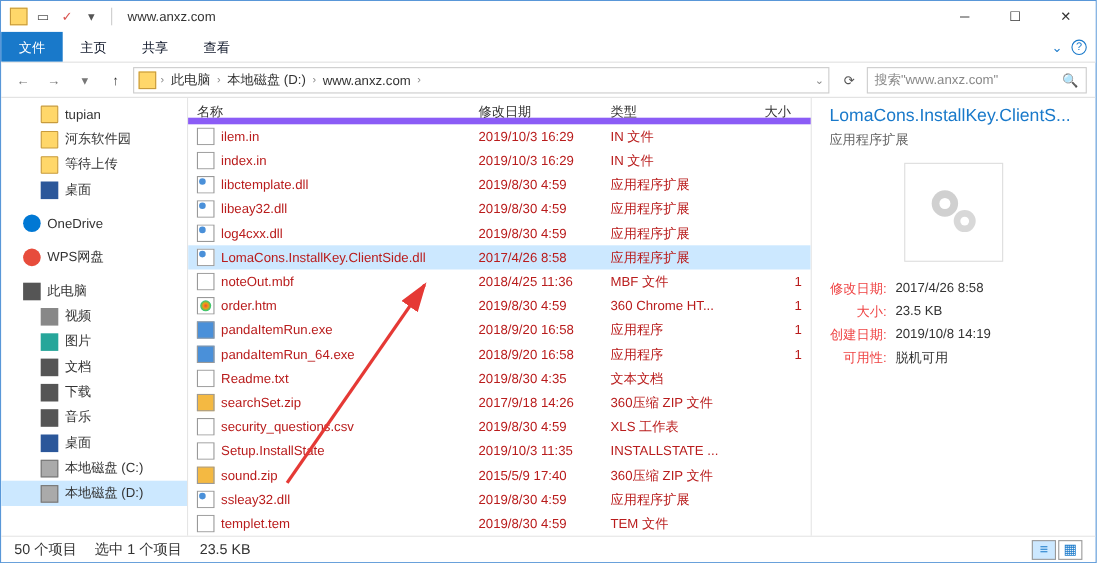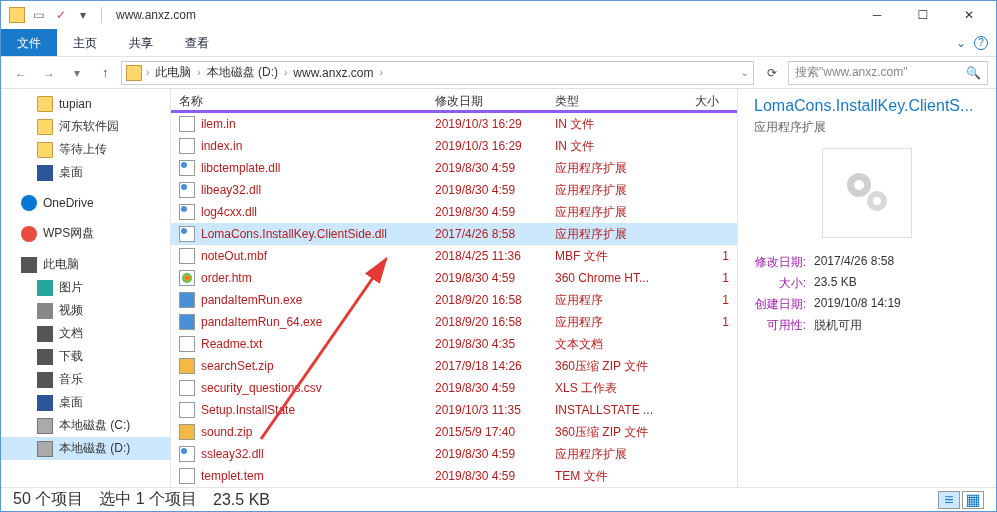--- a/index.html
+++ b/index.html
@@ -43,21 +43,21 @@
     .ticon.wps { background: #e74c3c; border-radius: 50%; }
     .ticon.pc { background: #555; }
     .ticon.video { background: #888; }
     .ticon.pictures { background: #26a69a; }
     .ticon.docs { background: #555; }
     .ticon.download { background: #555; }
     .ticon.music { background: #555; }
     .ticon.drive { background: #aaa; border: 1px solid #777; }
     
     .filelist { flex: 1; display: flex; flex-direction: column; border-right: 1px solid #e5e5e5; min-width: 0; }
-    .col-headers { display: flex; height: 24px; border-bottom: 3px solid #8b5cf6; font-size: 12px; color: #333; }
+    .col-headers { display: flex; height: 24px; border-bottom: 6px solid #8b5cf6; font-size: 12px; color: #333; }
     .col-h { padding: 4px 8px; border-right: 1px solid transparent; }
     .col-name { width: 256px; }
     .col-date { width: 120px; }
     .col-type { width: 140px; }
     .col-size { width: 50px; text-align: left; }
     .rows { flex: 1; overflow: hidden; position: relative; }
     .row { display: flex; height: 22px; align-items: center; font-size: 12px; color: #b91c1c; cursor: pointer; }
     .row.selected { background: #cce8ff; }
     .cell { padding: 0 8px; white-space: nowrap; overflow: hidden; text-overflow: ellipsis; }
     .cell.name { width: 256px; display: flex; align-items: center; gap: 6px; }
@@ -69,24 +69,24 @@
     .ficon.exe { background: #4a90d9; }
     .ficon.zip { background: #f4b942; }
     .ficon.htm { background: #fff; }
     .ficon.htm::before { content: ''; position: absolute; width: 10px; height: 10px; background: radial-gradient(#e74c3c,#f39c12,#2ecc71,#3498db); border-radius: 50%; left: 2px; top: 2px; }
     
     .details { width: 258px; padding: 8px 16px; }
     .detail-title { font-size: 16px; color: #1979ca; margin-bottom: 4px; white-space: nowrap; overflow: hidden; text-overflow: ellipsis; }
     .detail-sub { font-size: 12px; color: #666; margin-bottom: 12px; }
     .detail-iconbox { width: 90px; height: 90px; margin: 0 auto 16px; border: 1px solid #ddd; display: flex; align-items: center; justify-content: center; }
     .detail-row { display: flex; font-size: 12px; margin-bottom: 4px; }
-    .detail-label { width: 60px; color: #a21caf; text-align: right; padding-right: 8px; }
+    .detail-label { width: 60px; color: #ef4444; text-align: right; padding-right: 8px; }
     .detail-val { color: #333; }
     
-    .statusbar { height: 24px; border-top: 1px solid #e5e5e5; display: flex; align-items: center; padding: 0 12px; font-size: 16px; color: #333; gap: 16px; }
+    .statusbar { height: 24px; border-top: 1px solid #e5e5e5; display: flex; align-items: center; padding: 0 12px; font-size: 13px; color: #333; gap: 16px; }
     .statusbar-right { margin-left: auto; display: flex; gap: 2px; }
     .view-btn { width: 22px; height: 18px; border: 1px solid #999; display: flex; align-items: center; justify-content: center; color: #1979ca; }
     .view-btn.active { background: #cce8ff; }
     
     .watermark { position: absolute; left: 400px; top: 180px; opacity: 0.12; font-size: 28px; color: #888; pointer-events: none; letter-spacing: 2px; }
     .arrow-overlay { position: absolute; pointer-events: none; left: 240px; top: 160px; }
   </style>
 </head>
 <body>
 
@@ -169,26 +169,26 @@
       <div class="tree-item">
         <div class="ticon wps"></div>
         <span>WPS网盘</span>
       </div>
       <div class="tree-spacer"></div>
       <div class="tree-item">
         <div class="ticon pc"></div>
         <span>此电脑</span>
       </div>
       <div class="tree-item indent">
+        <div class="ticon video"></div>
+        <span>视频</span>
+      </div>
+      <div class="tree-item indent">
         <div class="ticon pictures"></div>
         <span>图片</span>
-      </div>
-      <div class="tree-item indent">
-        <div class="ticon video"></div>
-        <span>视频</span>
       </div>
       <div class="tree-item indent">
         <div class="ticon docs"></div>
         <span>文档</span>
       </div>
       <div class="tree-item indent">
         <div class="ticon download"></div>
         <span>下载</span>
       </div>
       <div class="tree-item indent">

